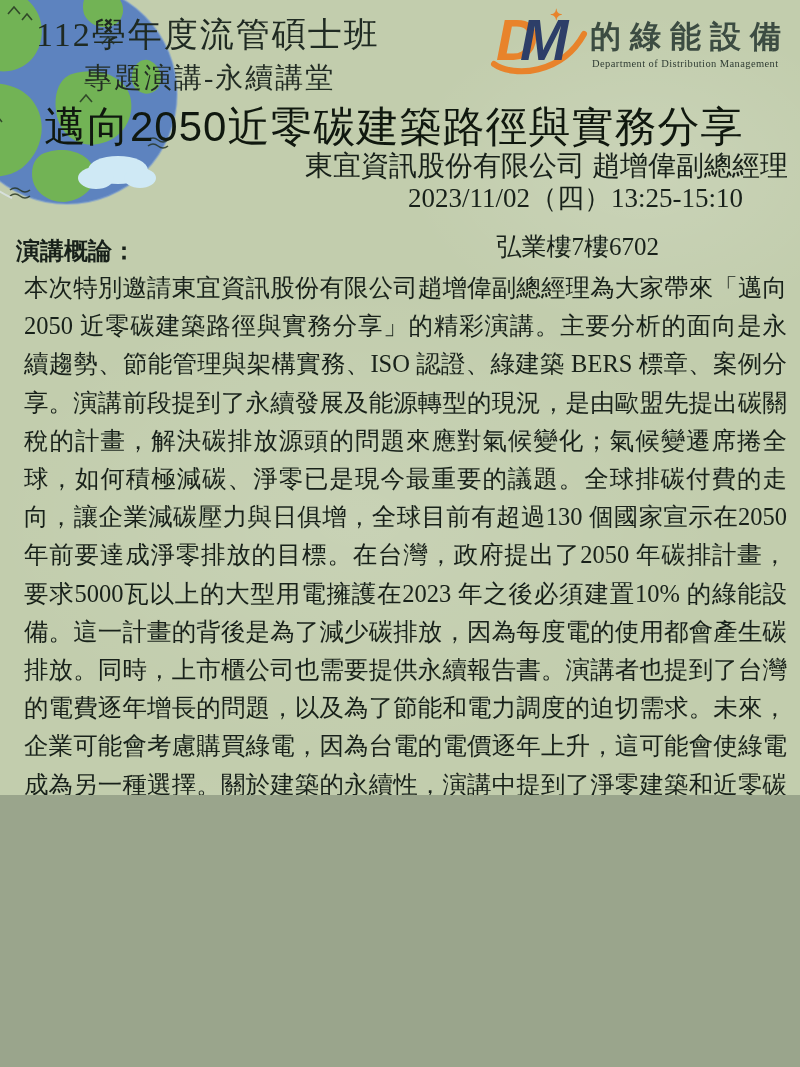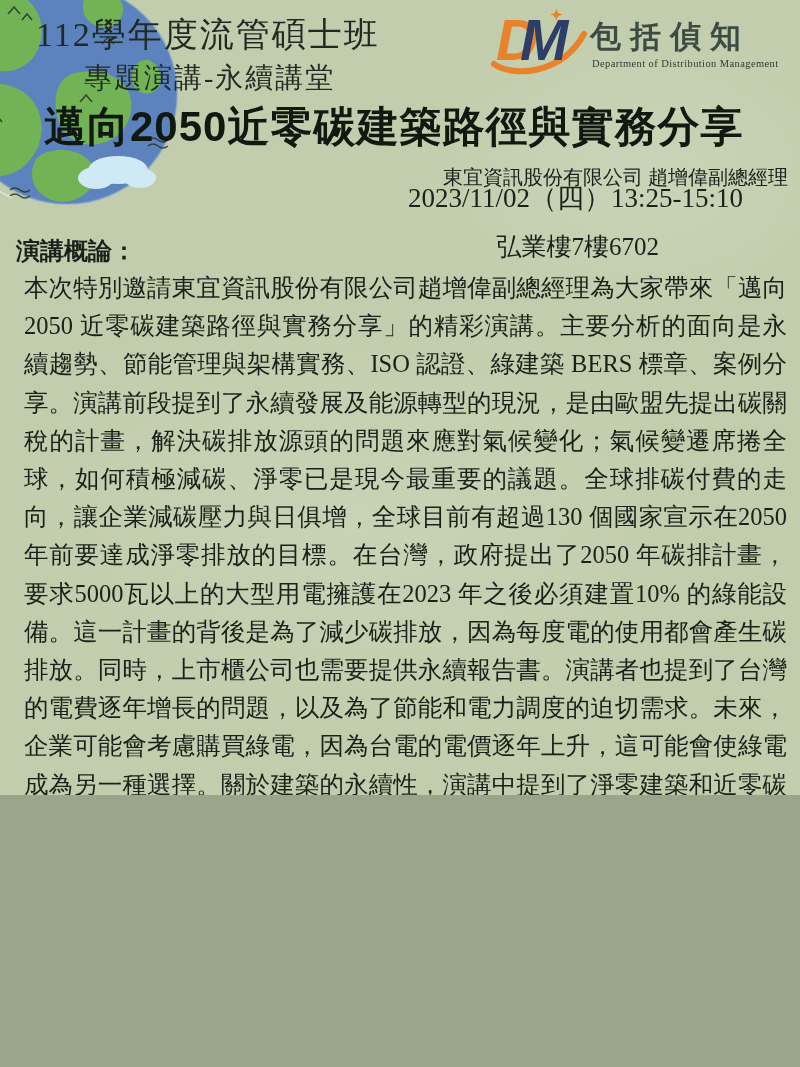--- a/index.html
+++ b/index.html
@@ -11,34 +11,34 @@
       radial-gradient(ellipse 520px 330px at 360px 520px, rgba(255,255,255,0.10) 0%, rgba(255,255,255,0) 72%),
       radial-gradient(ellipse 300px 190px at 210px 900px, rgba(255,255,255,0.10) 0%, rgba(255,255,255,0) 70%),
       #c2cdad;
     overflow:hidden;
     font-family:"Liberation Serif", serif;
     color:#1c241d;
   }
   
   .program  { position:absolute; left:36px;  top:12px;  font-size:34px; letter-spacing:2px; color:#1f2a22; }
   .series   { position:absolute; left:84px;  top:59px;  font-size:28px; letter-spacing:2px; color:#222c24; }
-  .big-title{ position:absolute; left:44px;  top:99px;  font-size:42px; font-weight:700;
+  .big-title{ position:absolute; left:44px;  top:99px;  font-size:42px; font-weight:400;
               font-family:"Liberation Sans", sans-serif; color:#10180f; letter-spacing:1px; }
   
   .logo { position:absolute; left:494px; top:8px; width:300px; height:72px; }
   .monogram { position:absolute; left:0; top:2px; width:90px; height:64px;
               font-family:"Liberation Sans", sans-serif; font-style:italic; font-weight:900; }
   .mono-d { position:absolute; left:2px;  top:0; font-size:58px; line-height:60px; color:#e8832b; }
   .mono-m { position:absolute; left:26px; top:0; font-size:58px; line-height:60px; color:#2d3e68; }
   .swoosh { position:absolute; left:-6px; top:0; }
   .sparkle{ position:absolute; left:56px; top:-4px; font-size:15px; color:#e8832b; font-style:normal; }
   .dept-zh { position:absolute; left:96px; top:8px; font-size:31px; letter-spacing:9px; color:#3c4c42; font-weight:600; white-space:nowrap; }
   .dept-en { position:absolute; left:98px; top:50px; font-size:10.5px; color:#303d34; letter-spacing:0.4px; white-space:nowrap;text-align:center; }
   
-  .speaker  { position:absolute; right:12px;  top:147px; font-size:20px; color:#18211a; white-space:nowrap;margin-top:17px; }
+  .speaker  { position:absolute; right:12px;  top:147px; font-size:28px; color:#18211a; white-space:nowrap; }
   .datetime { position:absolute; right:57px;  top:180px; font-size:27px; color:#18211a; white-space:nowrap;margin-left:43px; }
   .location { position:absolute; right:141px; top:230px; font-size:25px; color:#18211a; white-space:nowrap;margin-left:33px; }
   
   .ov-label { position:absolute; left:16px;  top:235px; font-size:24px; color:#18211a;font-weight:bold; }
   .ov-body  { position:absolute; left:24px; top:269px; width:763px;
               font-size:24.5px; line-height:38.2px; text-align:justify;
               text-justify:inter-ideograph; color:#18211a; }
   
   .photo { position:absolute; overflow:hidden; }
   .photo-group    { left:48px;  top:855px; width:267px; height:157px; border-radius:3px; }
@@ -98,21 +98,21 @@
 
   <div class="logo">
     <div class="monogram">
       <svg class="swoosh" width="104" height="68" viewBox="0 0 104 68">
         <path d="M6,54 C26,68 74,64 96,24" fill="none" stroke="#e8832b" stroke-width="6" stroke-linecap="round"></path>
       </svg>
       <span class="mono-d">D</span>
       <span class="mono-m">M</span>
       <span class="sparkle">✦</span>
     </div>
-    <div class="dept-zh">包括偵知</div>
+    <div class="dept-zh">的綠能設備</div>
     <div class="dept-en">Department of Distribution Management</div>
   </div>
 
   <div class="speaker">東宜資訊股份有限公司 趙增偉副總經理</div>
   <div class="datetime">2023/11/02（四）13:25-15:10</div>
   <div class="location">弘業樓7樓6702</div>
 
   <div class="ov-label">演講概論：</div>
   <div class="ov-body">本次特別邀請東宜資訊股份有限公司趙增偉副總經理為大家帶來「邁向2050 近零碳建築路徑與實務分享」的精彩演講。主要分析的面向是永續趨勢、節能管理與架構實務、ISO 認證、綠建築 BERS 標章、案例分享。演講前段提到了永續發展及能源轉型的現況，是由歐盟先提出碳關稅的計畫，解決碳排放源頭的問題來應對氣候變化；氣候變遷席捲全球，如何積極減碳、淨零已是現今最重要的議題。全球排碳付費的走向，讓企業減碳壓力與日俱增，全球目前有超過130 個國家宣示在2050年前要達成淨零排放的目標。在台灣，政府提出了2050 年碳排計畫，要求5000瓦以上的大型用電擁護在2023 年之後必須建置10% 的綠能設備。這一計畫的背後是為了減少碳排放，因為每度電的使用都會產生碳排放。同時，上市櫃公司也需要提供永續報告書。演講者也提到了台灣的電費逐年增長的問題，以及為了節能和電力調度的迫切需求。未來，企業可能會考慮購買綠電，因為台電的電價逐年上升，這可能會使綠電成為另一種選擇。關於建築的永續性，演講中提到了淨零建築和近零碳建築的差別，以及實現淨零建築的主軸。淨零建築需要提高新建建築的能源效率，改善既有建築物的能源效率，提升家電產品的能源效率，並研發新的建築節能減碳技術。演講中還介紹了節能管理的指標架構，包括偵知、節能技術、連動、能源管理、設備效率等要素。此外，討論了節能技術和能源管理在淨零建築中的應用。最後，演講提到了碳盤查、綠建築標章、ISO 認證等工具，以幫助企業實現永續發展和淨零建築的目標。演講強調了這些工具的重要性，以協助企業在環境、社會和公司治理方面取得成功。</div>
 

